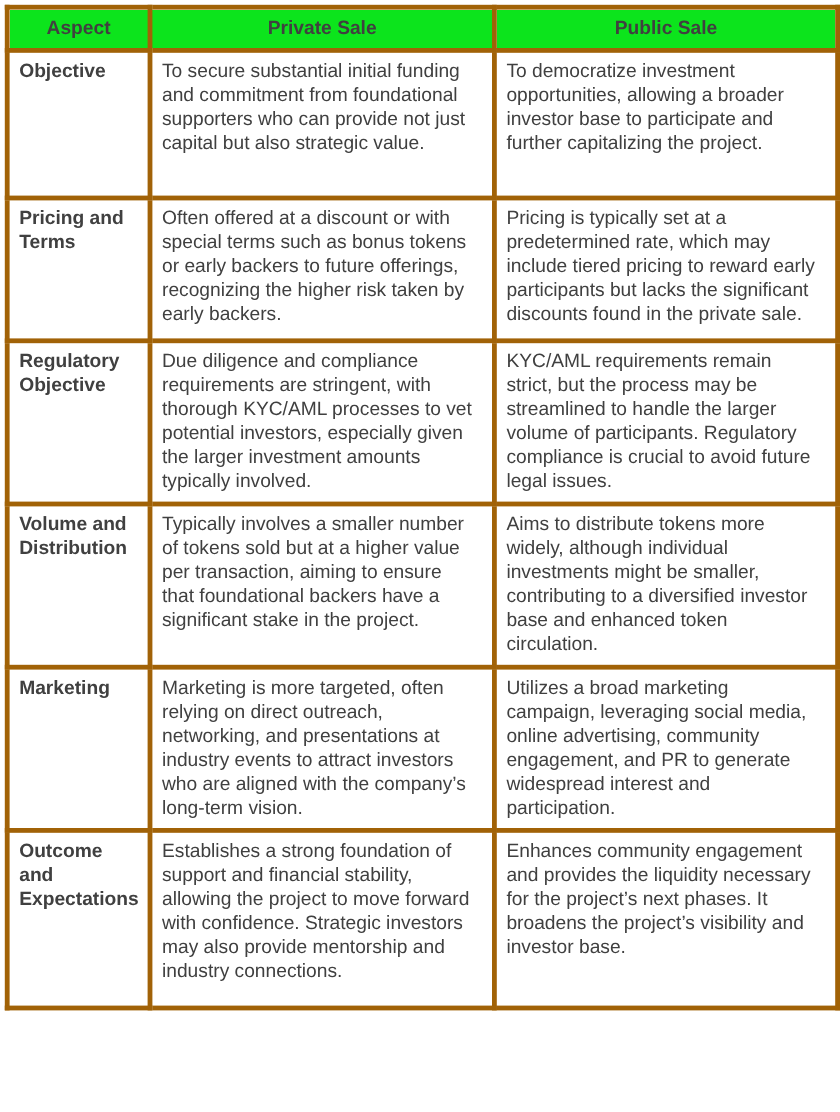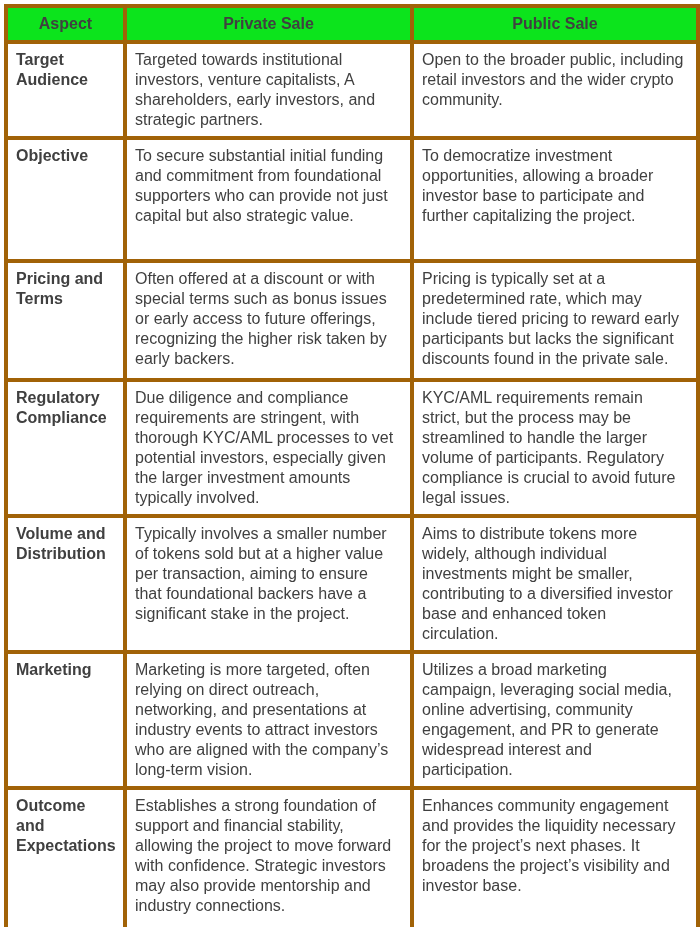--- a/index.html
+++ b/index.html
@@ -69,37 +69,32 @@
       <col class="c-public">
     </colgroup>
     <thead>
       <tr class="hdr" style="height:36px;">
         <th>Aspect</th>
         <th>Private Sale</th>
         <th>Public Sale</th>
       </tr>
     </thead>
     <tbody>
-      <tr style="height:95px;">
-        <td class="aspect">Target Audience</td>
-        <td class="body">Targeted towards institutional investors, venture capitalists, A shareholders, early investors, and strategic partners.</td>
-        <td class="body">Open to the broader public, including retail investors and the wider crypto community.</td>
-      </tr>
       <tr style="height:123px;">
         <td class="aspect">Objective</td>
         <td class="body">To secure substantial initial funding and commitment from foundational supporters who can provide not just capital but also strategic value.</td>
         <td class="body">To democratize investment opportunities, allowing a broader investor base to participate and further capitalizing the project.</td>
       </tr>
       <tr style="height:119px;">
         <td class="aspect">Pricing and Terms</td>
-        <td class="body">Often offered at a discount or with special terms such as bonus issues or early access to future offerings, recognizing the higher risk taken by early backers.</td>
+        <td class="body">Often offered at a discount or with special terms such as bonus tokens or early backers to future offerings, recognizing the higher risk taken by early backers.</td>
         <td class="body">Pricing is typically set at a predetermined rate, which may include tiered pricing to reward early participants but lacks the significant discounts found in the private sale.</td>
       </tr>
       <tr style="height:132px;">
-        <td class="aspect">Regulatory Compliance</td>
+        <td class="aspect">Regulatory Objective</td>
         <td class="body">Due diligence and compliance requirements are stringent, with thorough KYC/AML processes to vet potential investors, especially given the larger investment amounts typically involved.</td>
         <td class="body">KYC/AML requirements remain strict, but the process may be streamlined to handle the larger volume of participants. Regulatory compliance is crucial to avoid future legal issues.</td>
       </tr>
       <tr style="height:131px;">
         <td class="aspect">Volume and Distribution</td>
         <td class="body">Typically involves a smaller number of tokens sold but at a higher value per transaction, aiming to ensure that foundational backers have a significant stake in the project.</td>
         <td class="body">Aims to distribute tokens more widely, although individual investments might be smaller, contributing to a diversified investor base and enhanced token circulation.</td>
       </tr>
       <tr style="height:132px;">
         <td class="aspect">Marketing</td>

